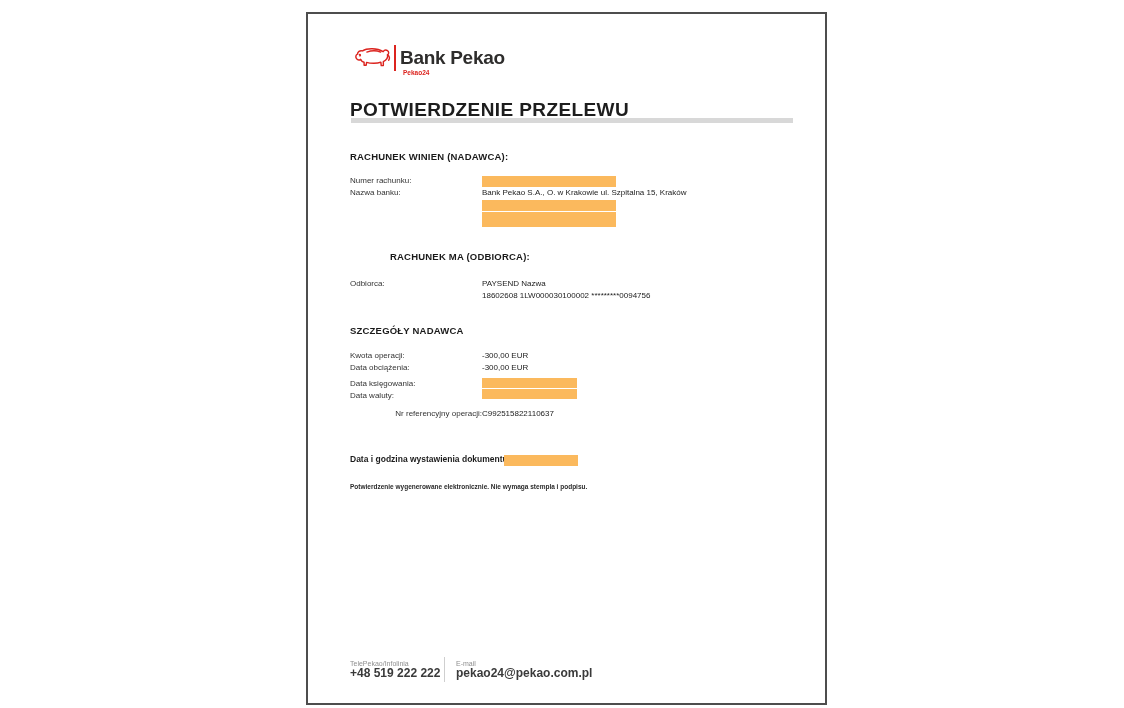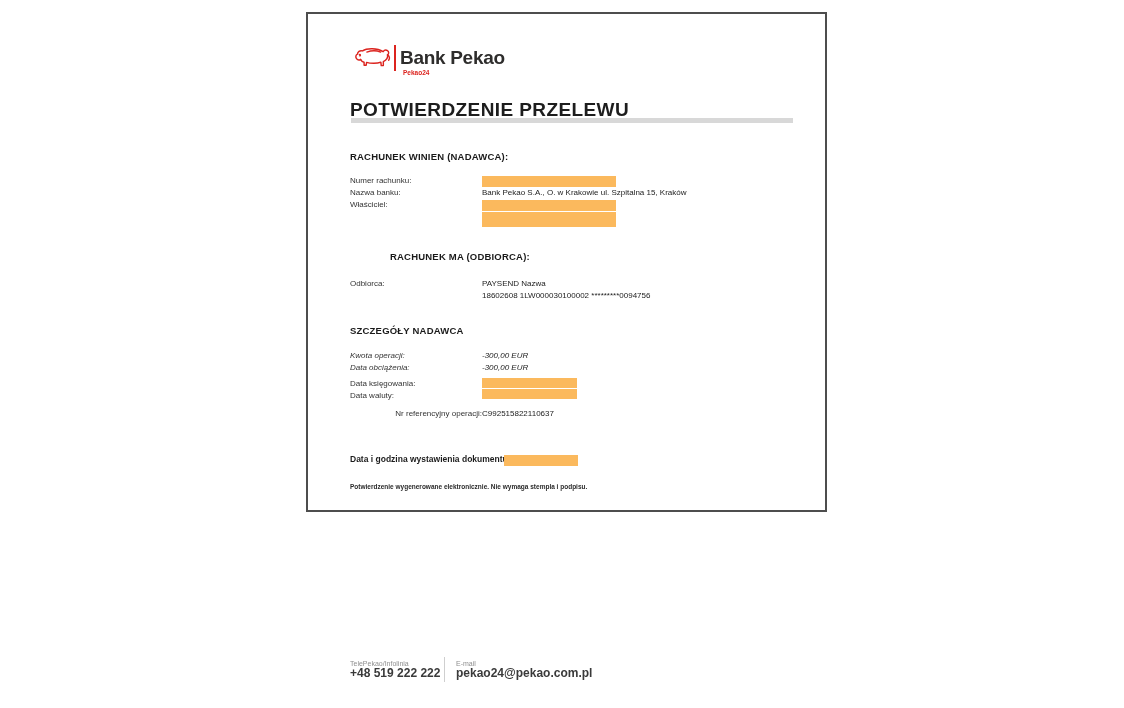--- a/index.html
+++ b/index.html
@@ -9,21 +9,21 @@
     height: 708px;
     background: #ffffff;
     overflow: hidden;
     font-family: "Liberation Sans", "DejaVu Sans", sans-serif;
   }
   .page {
     position: absolute;
     left: 306px;
     top: 12px;
     width: 521px;
-    height: 500px;
+    height: 693px;
     background: #ffffff;
     border: 2px solid #4d4d4d;
     box-sizing: border-box;
   }
   .abs { position: absolute; }
 
   
   .logo-bison { left: 46px; top: 33px; width: 40px; height: 25px; }
   .logo-divider { left: 86px; top: 31px; width: 2px; height: 26px; background: #DC241F; }
   .brand {
@@ -54,21 +54,21 @@
   .lbl { display: inline-block; width: 132px; color: #333333; }
   .val { color: #222222; }
   .val-lines { display: inline-block; vertical-align: top; }
   .val-lines .vline { line-height: 12px; }
 
   .h-sender    { left: 42px; top: 137px; }
   .rows-sender { left: 42px; top: 161px; }
   .h-recipient { left: 42px; top: 237px; margin-left: 40px; }
   .rows-recipient { left: 42px; top: 264px; }
   .h-details   { left: 42px; top: 311px; }
-  .rows-amounts{ left: 42px; top: 336px; font-style: italic; }
+  .rows-amounts{ left: 42px; top: 336px; }
   .rows-dates  { left: 42px; top: 364px; }
   .rows-ref    { left: 42px; top: 394px; text-align: right; }
 
   
   .redact { background: #FBB95D; }
   .r-acct  { left: 174px; top: 162px; width: 134px; height: 11px; }
   .r-own1  { left: 174px; top: 186px; width: 134px; height: 11px; }
   .r-own2  { left: 174px; top: 198px; width: 134px; height: 15px; }
   .r-date1 { left: 174px; top: 364px; width: 95px;  height: 10px; }
   .r-date2 { left: 174px; top: 375px; width: 95px;  height: 10px; }
@@ -111,23 +111,20 @@
   <div class="abs title-rule"></div>
 
   <div class="abs sec-heading h-sender">RACHUNEK WINIEN (NADAWCA):</div>
   <div class="abs rows rows-sender">
     <div class="row">
       <span class="lbl">Numer rachunku:</span><span class="val"></span>
     </div>
     <div class="row">
       <span class="lbl">Nazwa banku:</span><span class="val">Bank Pekao S.A., O. w Krakowie ul. Szpitalna 15, Kraków</span>
     </div>
-    <div class="row">
-      <span class="lbl">Właściciel:</span><span class="val"></span>
-    </div>
   </div>
   <div class="abs redact r-acct"></div>
   <div class="abs redact r-own1"></div>
   <div class="abs redact r-own2"></div>
 
   <div class="abs sec-heading h-recipient">RACHUNEK MA (ODBIORCA):</div>
   <div class="abs rows rows-recipient">
     <div class="row">
       <span class="lbl">Odbiorca:</span><span class="val val-lines"><span class="vline">PAYSEND Nazwa</span><br><span class="vline">18602608 1LW000030100002 *********0094756</span></span>
     </div>

